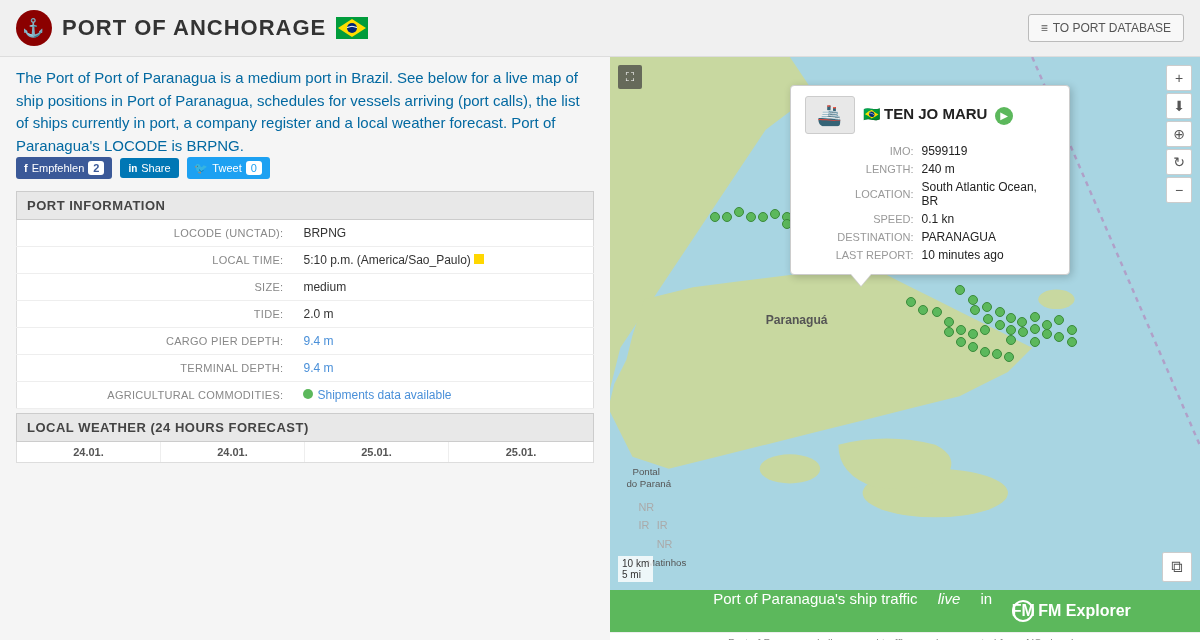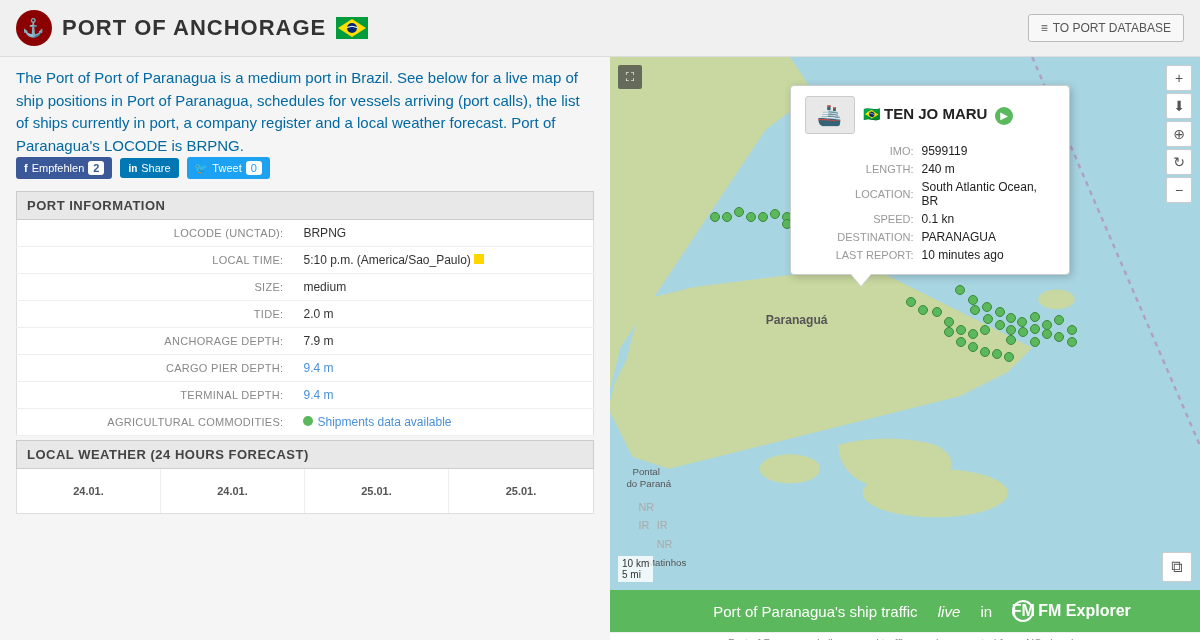--- a/index.html
+++ b/index.html
@@ -134,21 +134,21 @@
     }
     .weather-cols {
       display: grid;
       grid-template-columns: repeat(4, 1fr);
       border: 1px solid #ddd;
       border-top: none;
       background: white;
     }
     .weather-col {
       border-right: 1px solid #eee;
-      padding: 16px 6px;
+      padding: 4px 6px;
       text-align: center;
       font-size: 11px;
       color: #666;
     }
     .weather-col:last-child { border-right: none; }
     .weather-date {
       font-weight: bold; color: #555; font-size: 11px;
     }
 
     
@@ -299,21 +299,21 @@
       background: rgba(60,60,60,0.7); border: none;
       border-radius: 2px;
       display: flex; align-items: center; justify-content: center;
       cursor: pointer; color: white; font-size: 12px; z-index: 10;
     }
 
     
     .fm-bar {
       height: 42px;
       background: #5cb85c;
-      display: flex; align-items: center; justify-content: center;
+      display: flex; justify-content: center;
       gap: 16px;
       color: white; font-size: 15px;
       cursor: pointer;
       padding-left: 34px;
     }
     .fm-logo {
       display: flex; align-items: center; gap: 4px;
       font-weight: bold; font-size: 16px;
     }
     .fm-circle {
@@ -381,24 +381,20 @@
             <td>LOCAL TIME:</td>
             <td>5:10 p.m. (America/Sao_Paulo) <span style="display: inline-block; width: 10px; height: 10px; background: rgb(255, 215, 0);"></span></td>
           </tr>
           <tr>
             <td>SIZE:</td>
             <td>medium</td>
           </tr>
           <tr>
             <td>TIDE:</td>
             <td>2.0 m</td>
-          </tr>
-          <tr>
-            <td>ANCHORAGE DEPTH:</td>
-            <td>7.9 m</td>
           </tr>
           <tr>
             <td>CARGO PIER DEPTH:</td>
             <td style="color: rgb(74, 144, 217);">9.4 m</td>
           </tr>
           <tr>
             <td>TERMINAL DEPTH:</td>
             <td style="color: rgb(74, 144, 217);">9.4 m</td>
           </tr>
           <tr>

